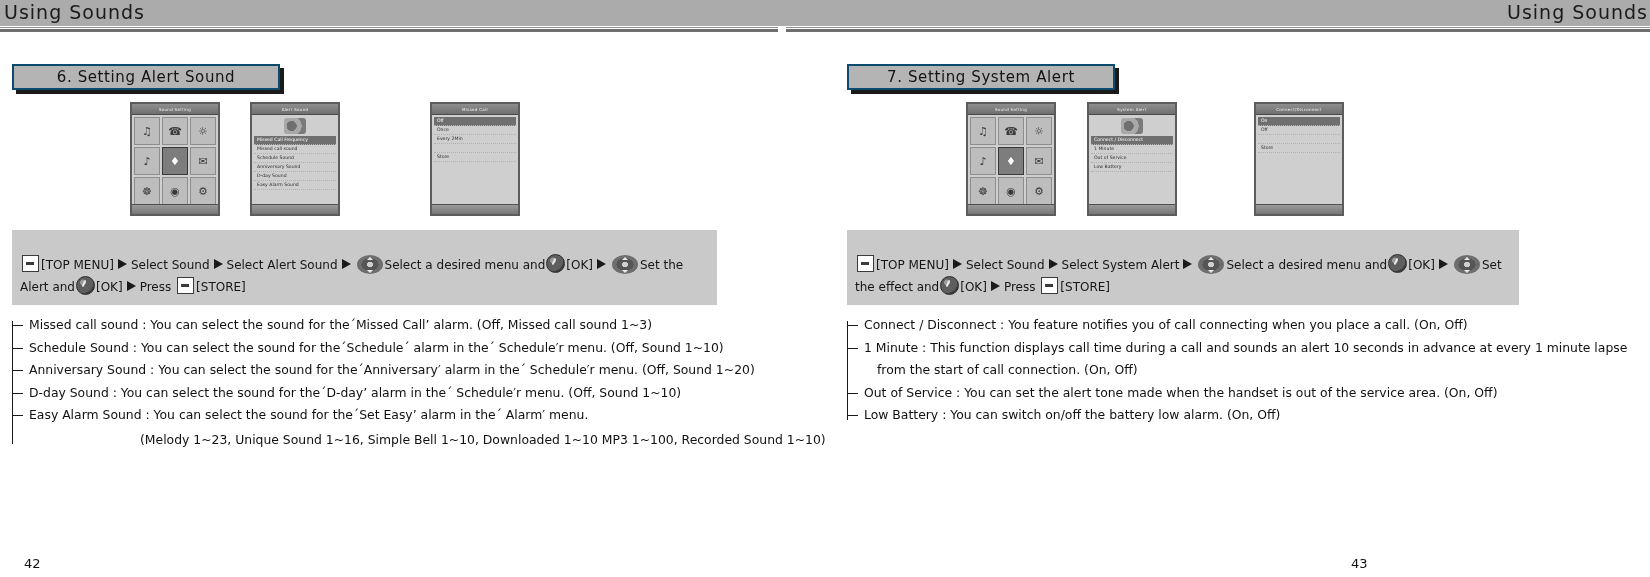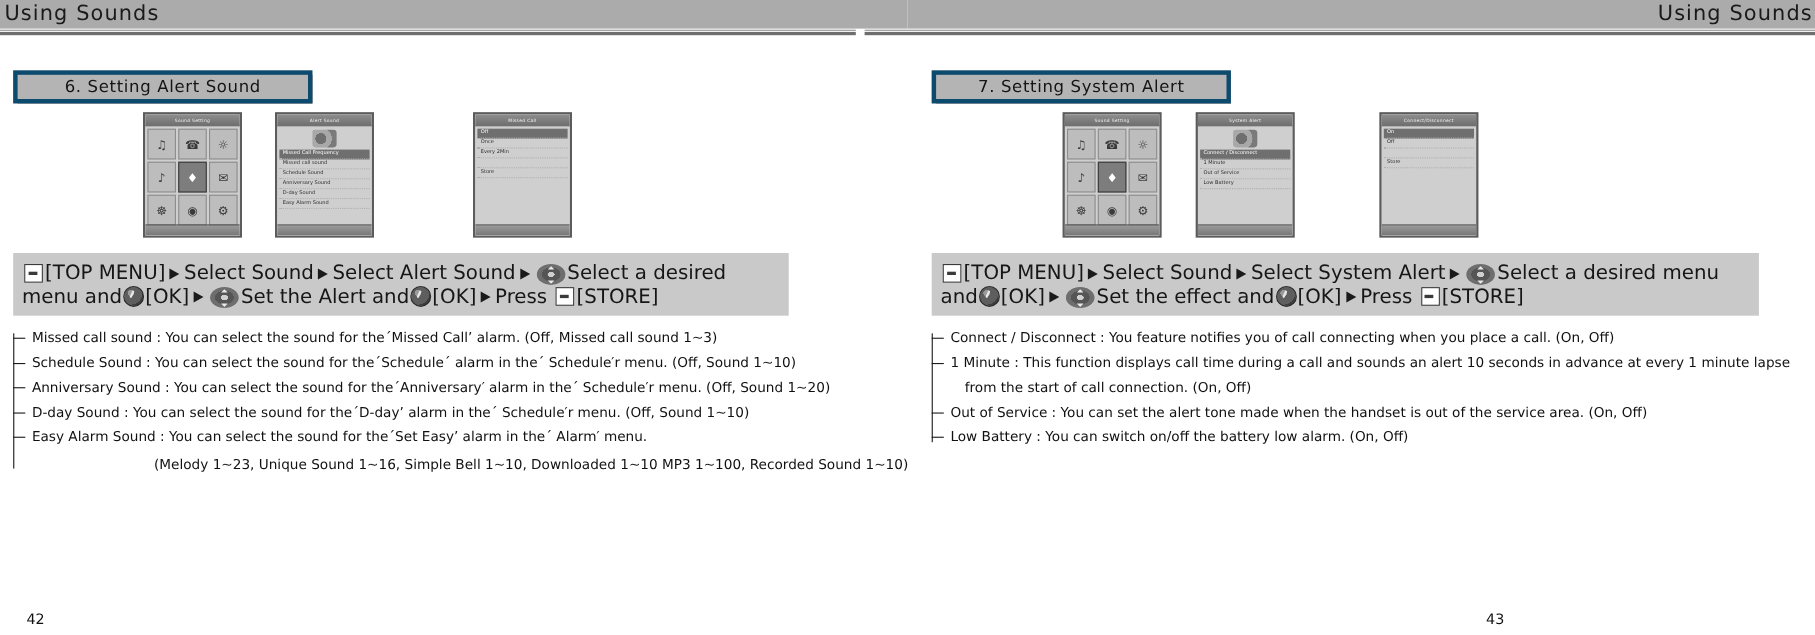--- a/index.html
+++ b/index.html
@@ -82,21 +82,21 @@
     height: 26px;
     background: #1a1a1a;
   }
   .section-plate {
     position: absolute;
     left: 0;
     top: 0;
     width: 264px;
     height: 22px;
     background: #b4b4b4;
-    border: 4px solid #0c4a6e;
+    border: 2px solid #0c4a6e;
     display: flex;
     align-items: center;
     justify-content: center;
     font-size: 15px;
     color: #141414;
     letter-spacing: .6px;
     white-space: nowrap;
   }
 
   
@@ -182,28 +182,28 @@
     height: 9px;
     background: linear-gradient(#9a9a9a,#777);
     border-top: 1px solid #4f4f4f;
   }
 
   
   .steps-bar {
     position: relative;
     margin: 10px 12px 0 12px;
     background: #c9c9c9;
-    padding: 8px 8px 7px 8px;
-    font-size: 18px;
+    padding: 24px 8px 7px 8px;
+    font-size: 12px;
     color: #161616;
     line-height: 21px;
     box-sizing: border-box;
   }
   .steps-bar.left-col  { width: 705px; }
-  .steps-bar.right-col { width: 752px; margin-left: 13px; }
+  .steps-bar.right-col { width: 672px; margin-left: 13px; }
 
   
   .key-soft {
     display: inline-block;
     width: 15px; height: 15px;
     border: 1.5px solid #3a3a3a;
     background: #fff;
     vertical-align: -3px;
     position: relative;
     margin: 0 2px;

